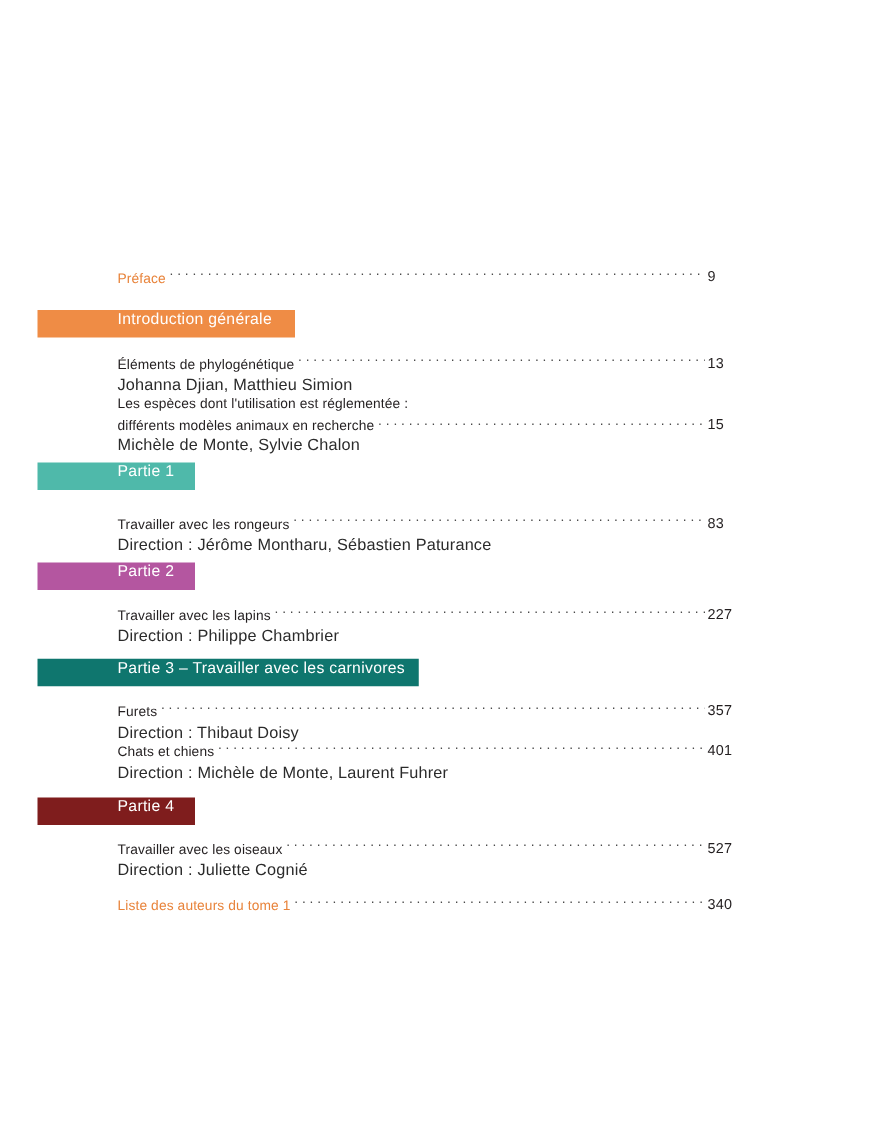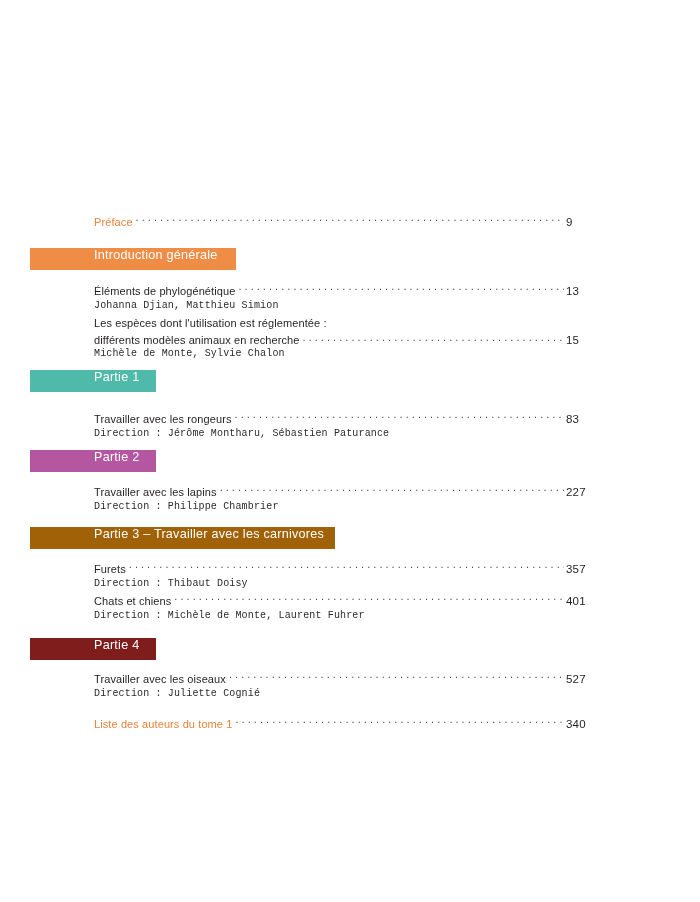--- a/index.html
+++ b/index.html
@@ -80,22 +80,22 @@
     letter-spacing: .1px;
     line-height: 17px;
     white-space: nowrap;
   }
   .entry.two-line .entry-inner { line-height: 17px; }
 
   
   .credit {
     position: absolute;
     left: 94px;
-    font-family: Liberation Mono, monospace;
-    font-size: 10px;
+    font-family: Liberation Sans, sans-serif;
+    font-size: 13px;
     color: #2b2b2b;
     letter-spacing: .15px;
     white-space: nowrap;
   }
 
   
   .band {
     position: absolute;
     left: 30px;
     height: 22px;
@@ -166,21 +166,21 @@
 
   <div class="entry" style="top:484px;">
     <div class="entry-inner">
       <span class="entry-title">Travailler avec les lapins </span>
       <span class="leader"></span>
     </div>
   </div>
   <div class="entry-page" style="top:486px;">227</div>
   <div class="credit" style="top:501px;">Direction : Philippe Chambrier</div>
 
-  <div class="band" style="top:527px; width:305px; background:#a16207;">
+  <div class="band" style="top:527px; width:305px; background:#0f766e;">
     <span class="band-label">Partie 3 – Travailler avec les carnivores</span>
   </div>
 
   <div class="entry" style="top:561px;">
     <div class="entry-inner">
       <span class="entry-title">Furets </span>
       <span class="leader"></span>
     </div>
   </div>
   <div class="entry-page" style="top:563px;">357</div>

